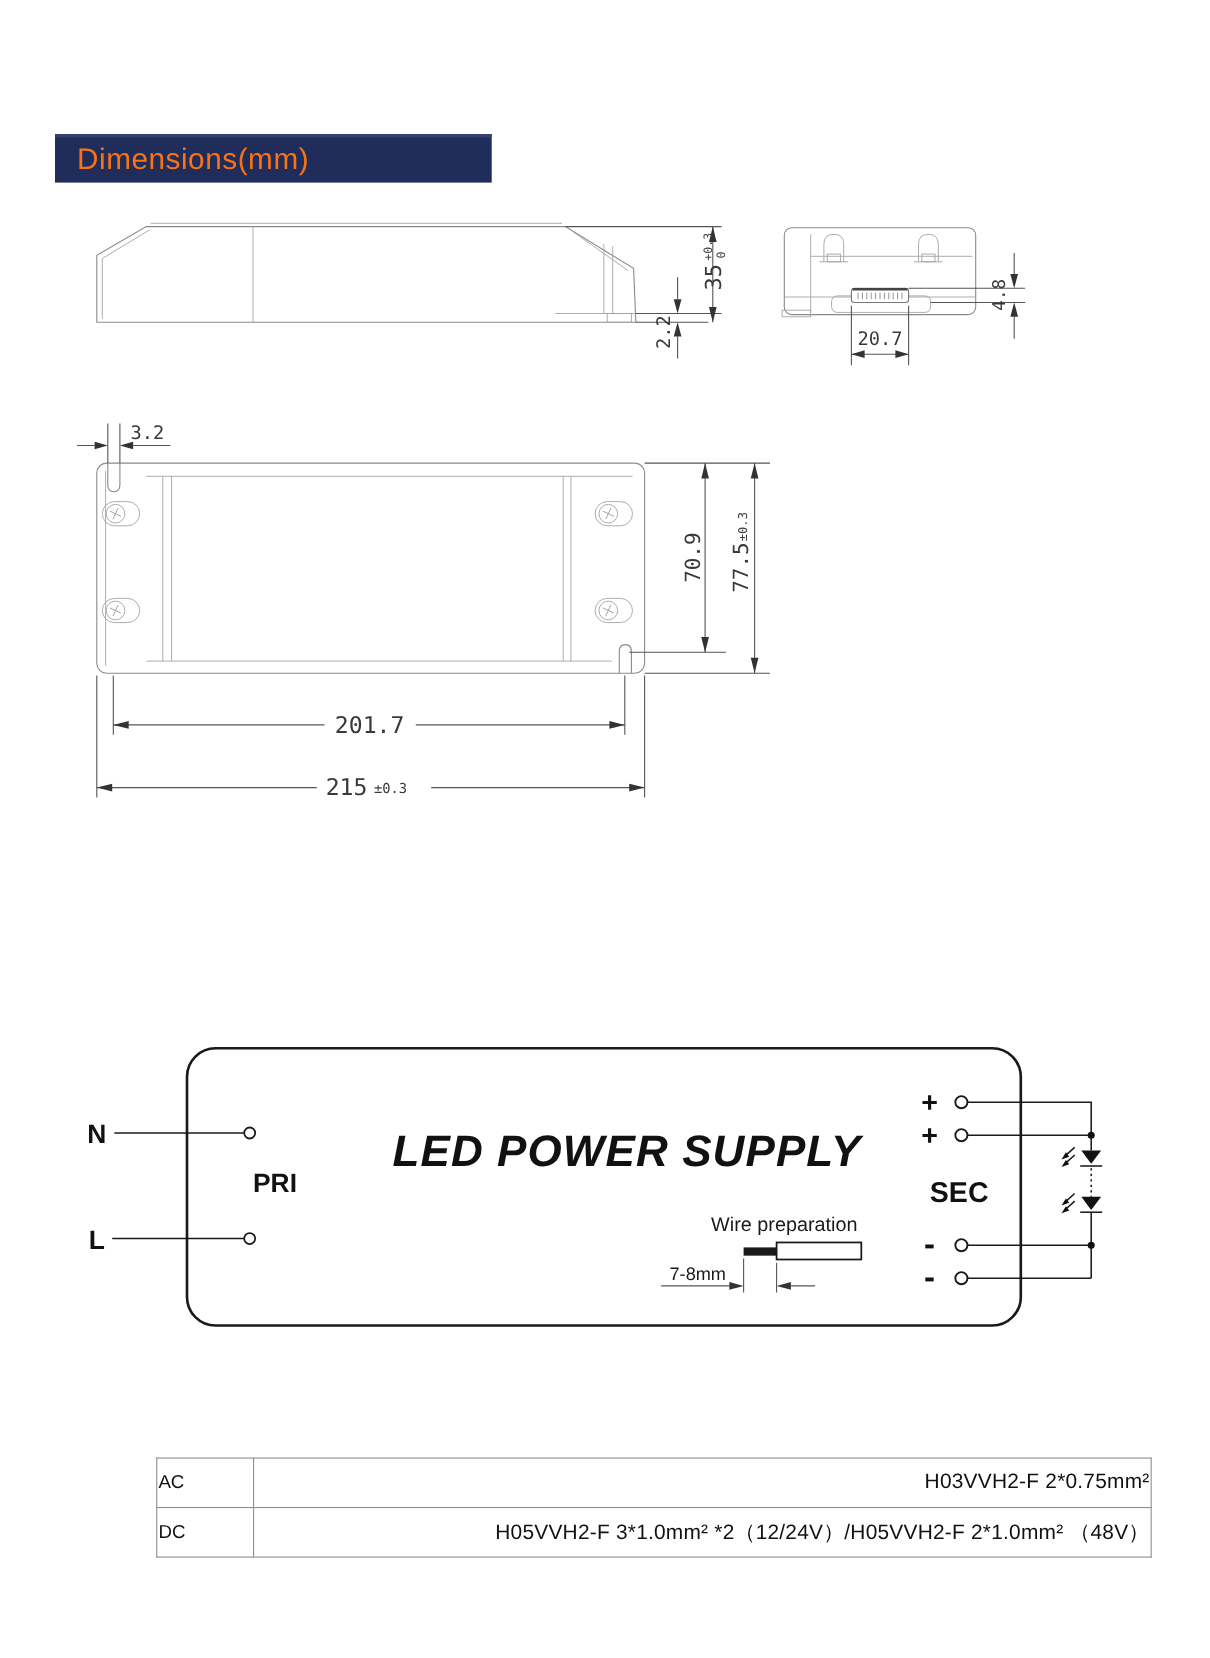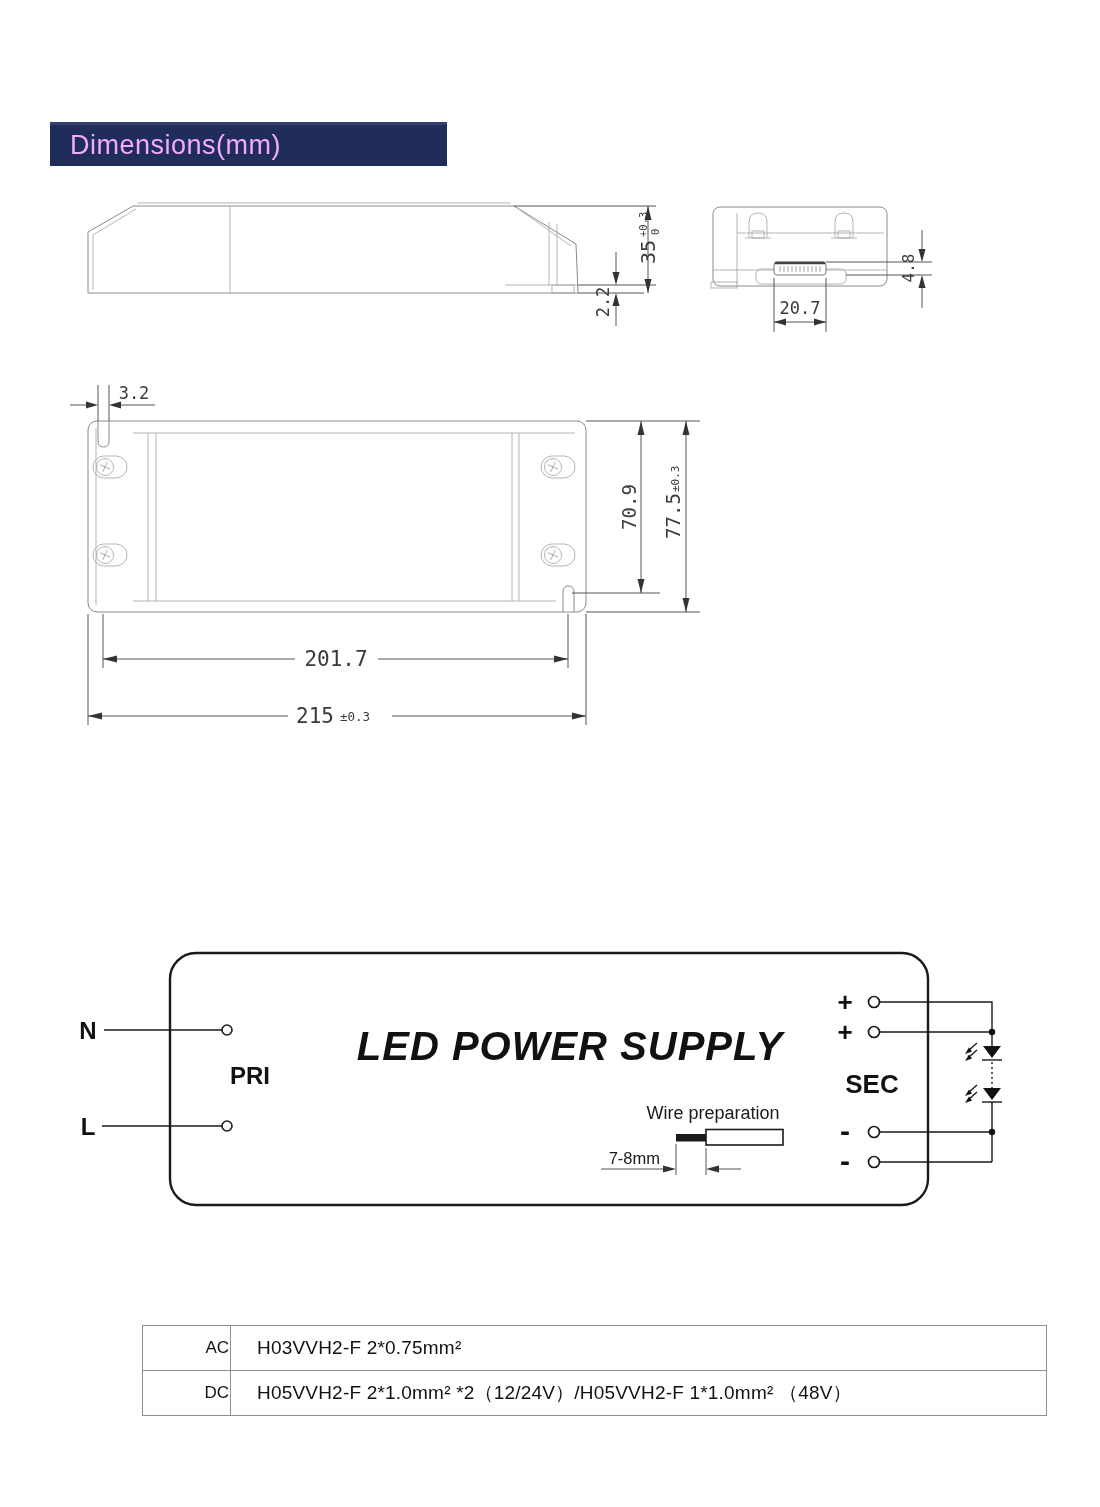--- a/index.html
+++ b/index.html
@@ -1,37 +1,37 @@
 <!DOCTYPE html>
 <html><head>
 <meta charset="utf-8">
 <style>
   html,body{margin:0;padding:0;background:#fff;}
   #page{position:relative;width:1100px;height:1507px;background:#ffffff;overflow:hidden;
         font-family:"Liberation Sans",sans-serif;}
   .banner{position:absolute;left:50px;width:397px;height:41px;background:#202c59;
           border-top:3px solid #35406e;display:flex;align-items:center;}
-  .banner span{color:#f0abfc;font-size:27px;padding-left:20px;letter-spacing:0.5px;}
+  .banner span{color:#f97316;font-size:27px;padding-left:20px;letter-spacing:0.5px;}
   #banner-dim{top:122px;}
   #banner-wiring{top:808px;}
   svg{position:absolute;left:0;top:0;}
   .tl{stroke:#8a8a8a;stroke-width:1;fill:none;}
   .tl2{stroke:#a2a2a2;stroke-width:0.8;fill:none;}
   .dl{stroke:#555555;stroke-width:1;fill:none;}
   .ar{fill:#333333;stroke:none;}
   .dimtext{font-family:"DejaVu Sans Mono","Liberation Mono",monospace;fill:#3a3a3a;}
   .wl{stroke:#1a1a1a;stroke-width:1.4;fill:none;}
   .wbox{stroke:#1a1a1a;stroke-width:2.4;fill:none;}
   .wt{font-family:"Liberation Sans",sans-serif;fill:#111111;font-weight:bold;}
   .wtn{font-family:"Liberation Sans",sans-serif;fill:#1a1a1a;}
   .led{fill:#111111;stroke:none;}
   .dot{fill:#111111;stroke:none;}
   #wire-table{position:absolute;left:142px;top:1325px;width:905px;border-collapse:collapse;}
-  #wire-table td{border:1px solid #8f8f8f;height:42px;color:#111;}
-  #wire-table td.lbl{width:85px;text-align:right;font-size:17px;}
+  #wire-table td{border:1px solid #8f8f8f;height:42px;color:#111;text-align:right;}
+  #wire-table td.lbl{width:85px;text-align:left;font-size:17px;}
   #wire-table td.val{padding-left:26px;font-size:19px;letter-spacing:0.2px;}
 </style>
 </head>
 <body>
 
 <div id="page">
 
   <div class="banner" id="banner-dim">
     <span>Dimensions(mm)</span>
   </div>
@@ -243,18 +243,18 @@
   </svg>
 
   <table id="wire-table">
     <tbody>
       <tr>
         <td class="lbl">AC</td>
         <td class="val">H03VVH2-F 2*0.75mm²</td>
       </tr>
       <tr>
         <td class="lbl">DC</td>
-        <td class="val">H05VVH2-F 2*1.0mm² *2（12/24V）/H05VVH2-F 1*1.0mm² （48V）</td>
+        <td class="val">H05VVH2-F 3*1.0mm² *2（12/24V）/H05VVH2-F 2*1.0mm² （48V）</td>
       </tr>
     </tbody>
   </table>
 
 </div>
 
 </body></html>

